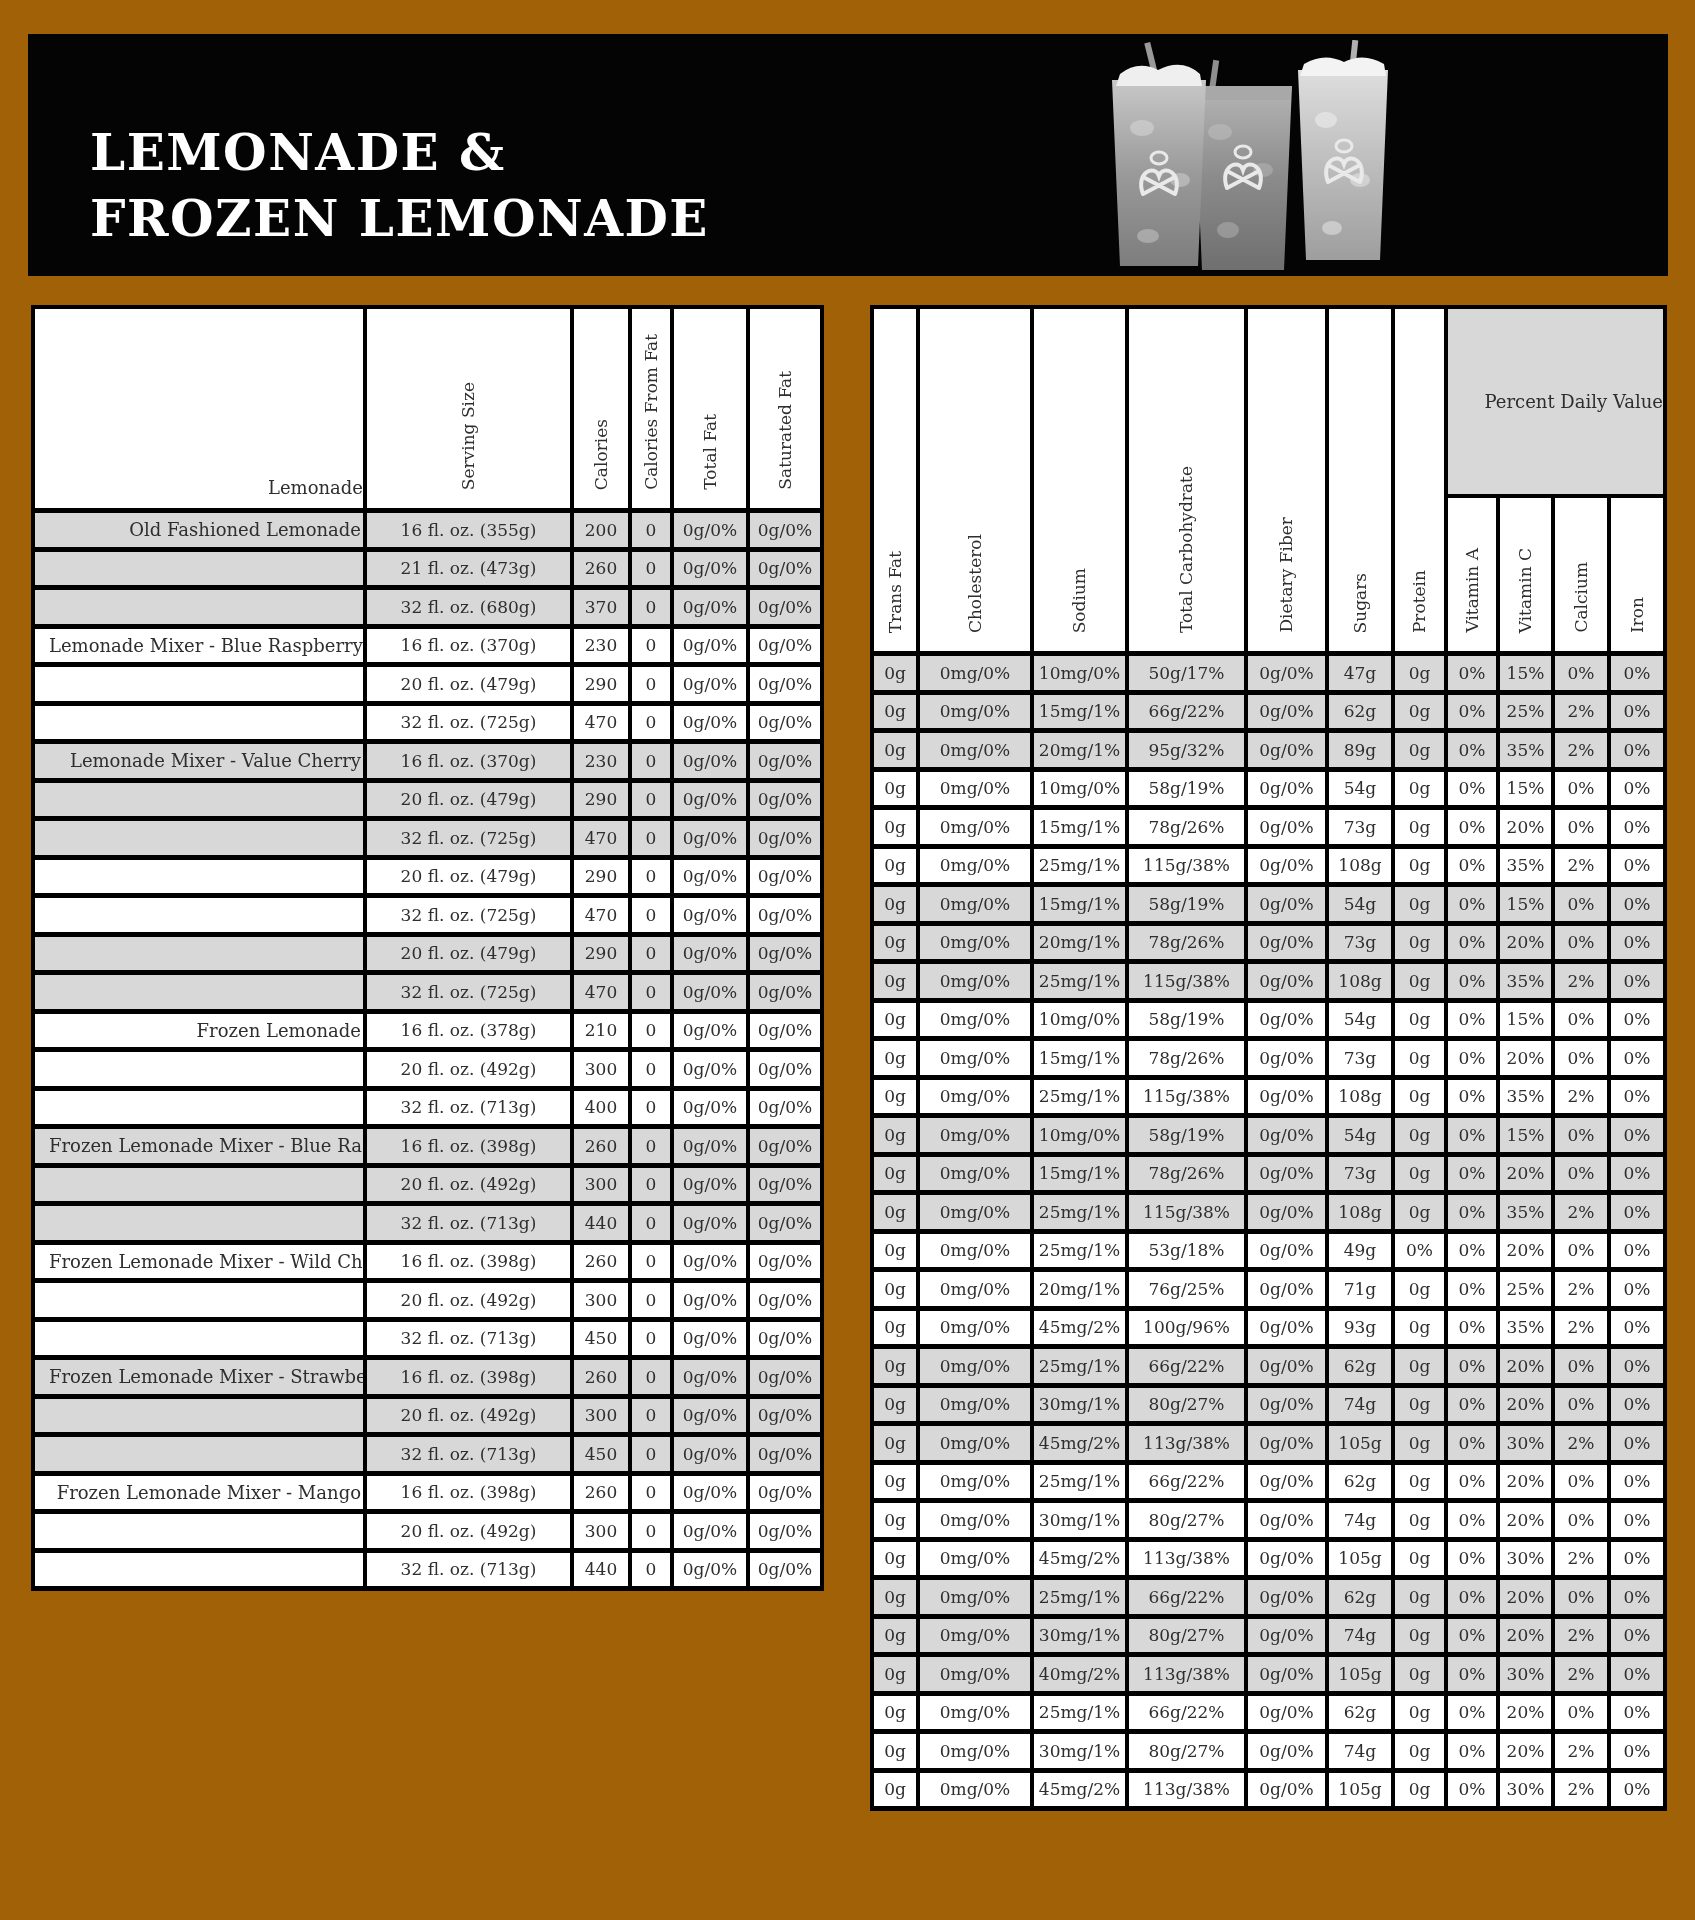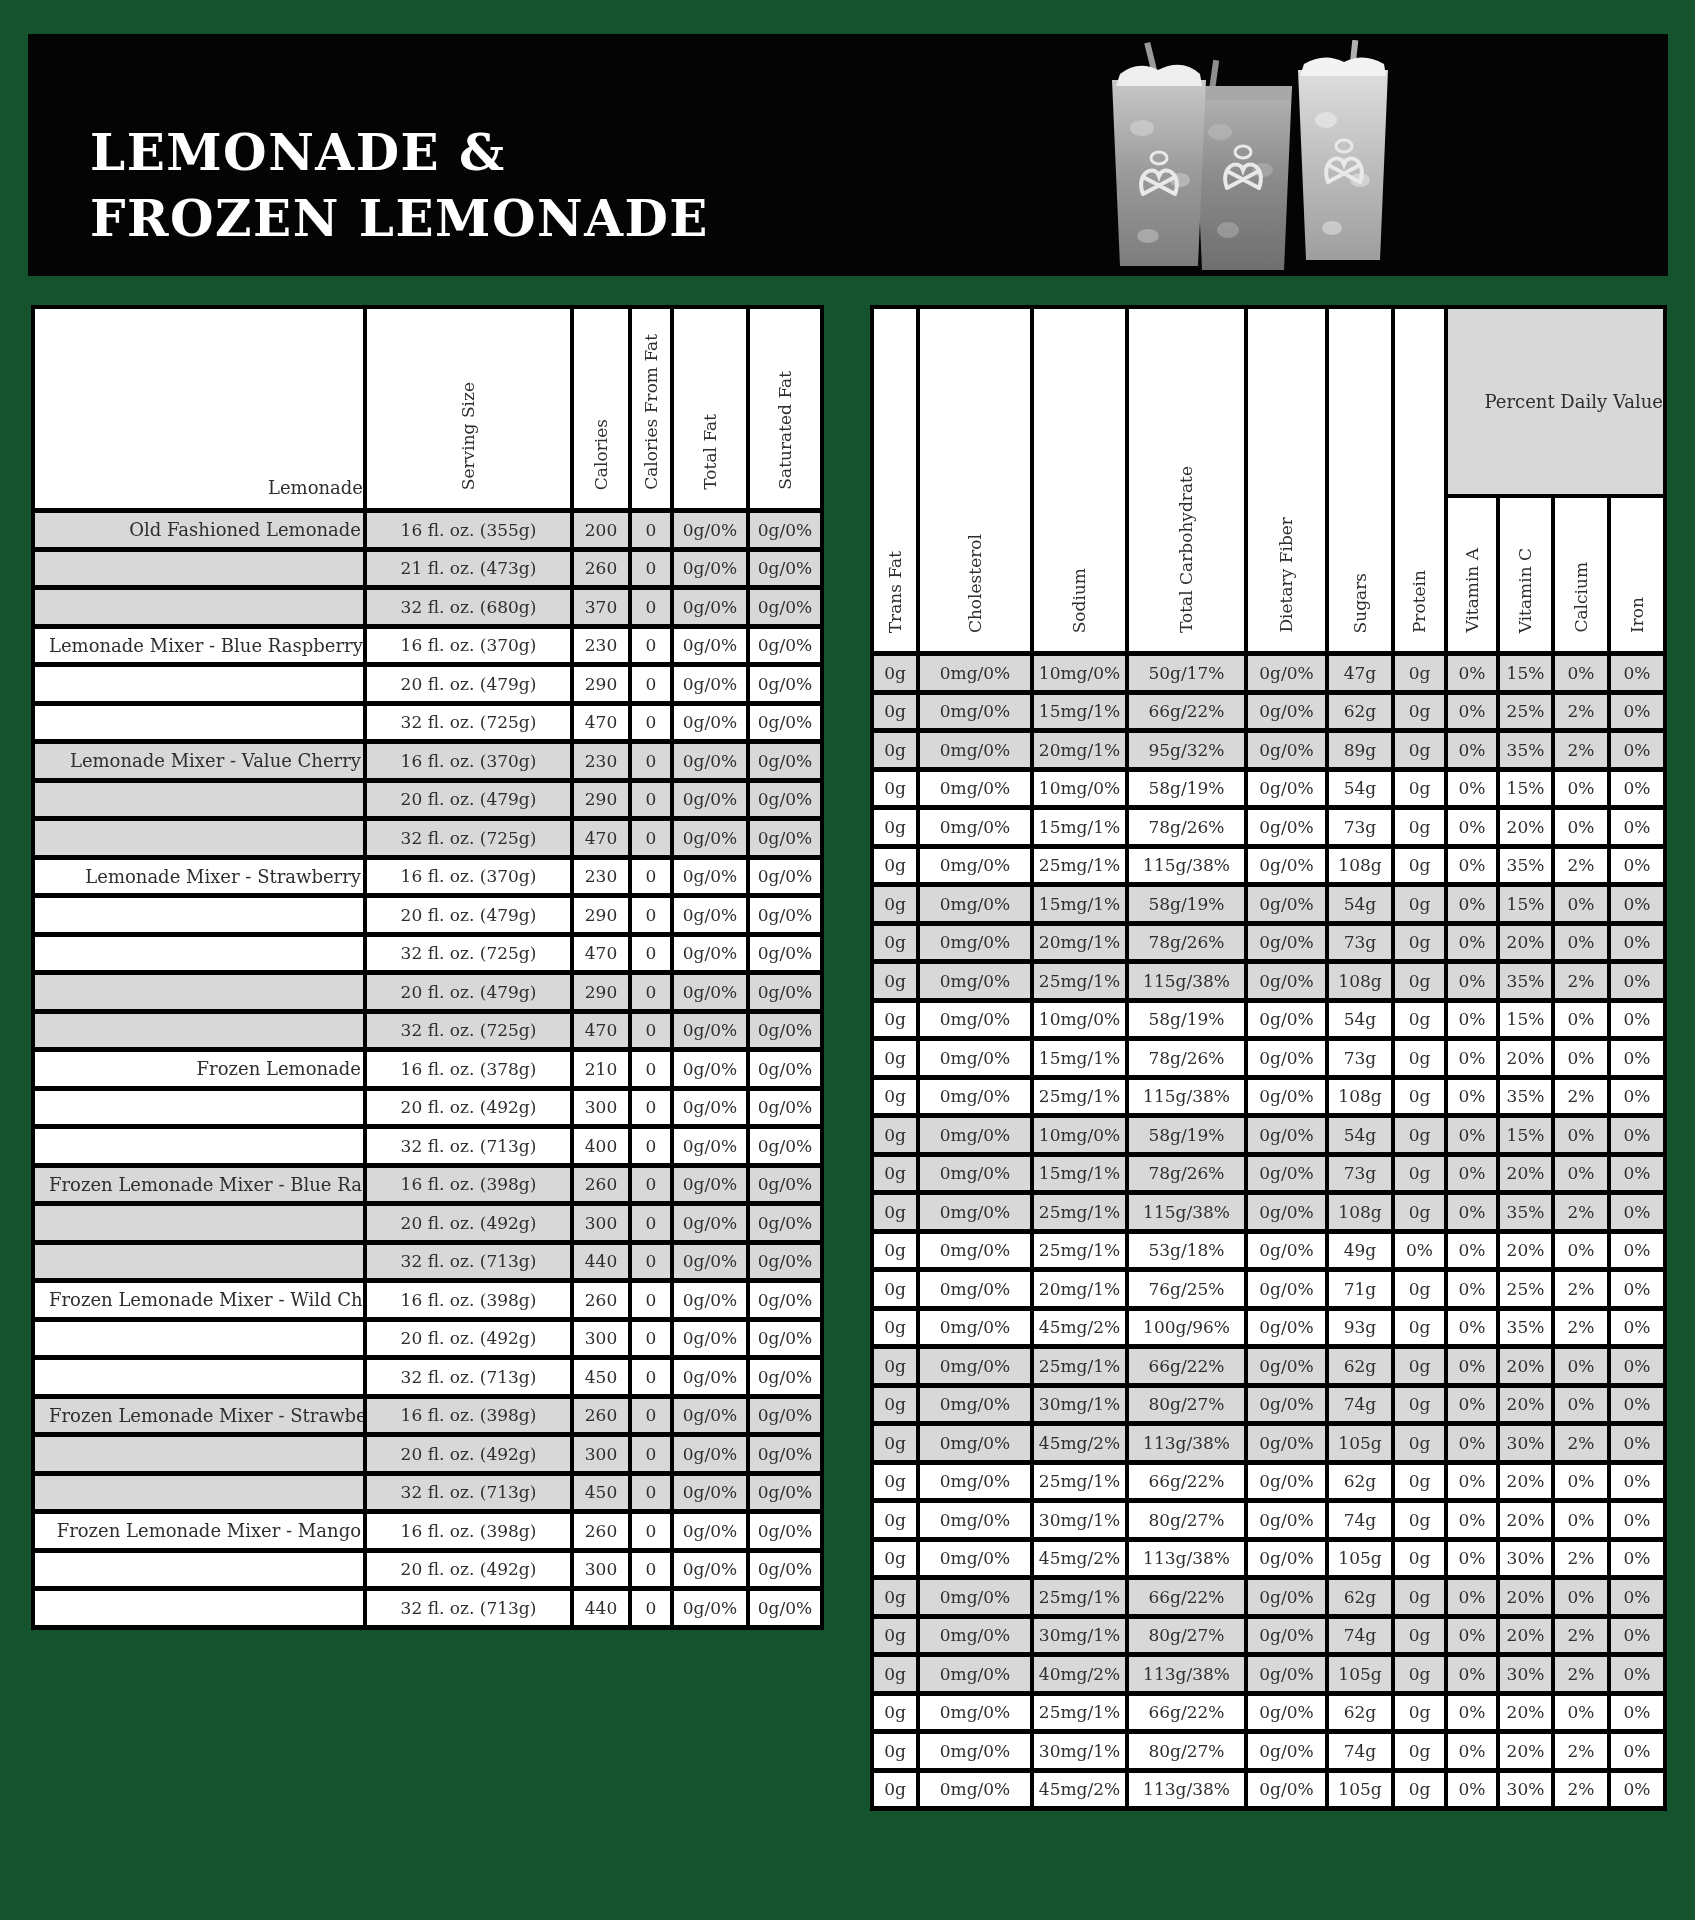--- a/index.html
+++ b/index.html
@@ -1,18 +1,18 @@
 <!DOCTYPE html>
 <html><head>
 <meta charset="utf-8">
 <style>
   html,body { margin:0; padding:0; background:#ffffff; }
   #page {
     position:relative; width:1695px; height:1920px; overflow:hidden;
-    background:#14532d; font-family:"DejaVu Serif", serif; color:#2e2e2e;
+    background:#a16207; font-family:"DejaVu Serif", serif; color:#2e2e2e;
   }
 
   
   .banner {
     position:absolute; left:28px; top:34px; width:1640px; height:242px;
     background:#040404;
   }
   .banner-title {
     position:absolute; left:62px; bottom:24px;
     color:#ffffff; font-weight:bold; font-size:50px; line-height:66px;
@@ -207,28 +207,20 @@
           <td>20 fl. oz. (479g)</td>
           <td>290</td>
           <td>0</td>
           <td>0g/0%</td>
           <td>0g/0%</td>
         </tr>
         <tr class="shaded">
           <td class="name-cell"></td>
           <td>32 fl. oz. (725g)</td>
           <td>470</td>
-          <td>0</td>
-          <td>0g/0%</td>
-          <td>0g/0%</td>
-        </tr>
-        <tr>
-          <td class="name-cell">Lemonade Mixer - Strawberry</td>
-          <td>16 fl. oz. (370g)</td>
-          <td>230</td>
           <td>0</td>
           <td>0g/0%</td>
           <td>0g/0%</td>
         </tr>
         <tr>
           <td class="name-cell"></td>
           <td>20 fl. oz. (479g)</td>
           <td>290</td>
           <td>0</td>
           <td>0g/0%</td>

